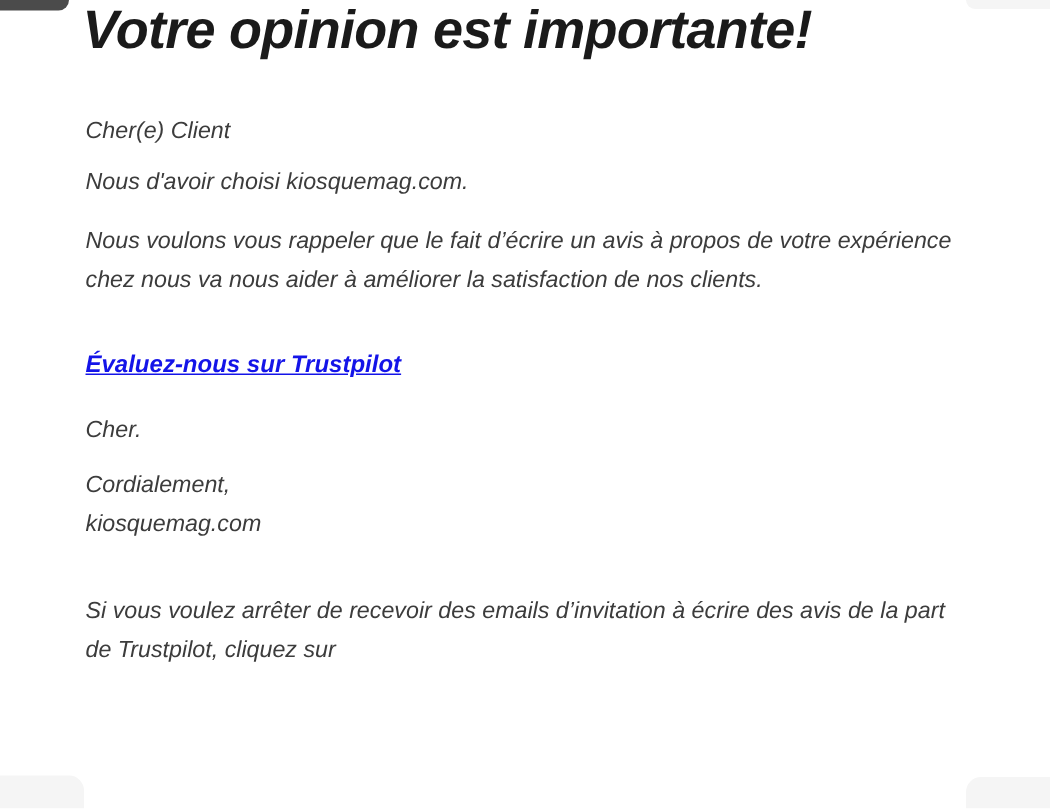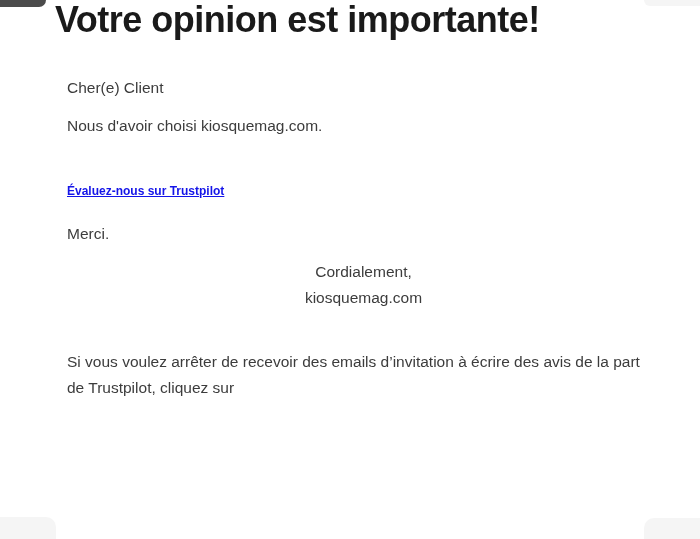--- a/index.html
+++ b/index.html
@@ -18,54 +18,55 @@
     background: var(--color-background);
     font-family: "Liberation Sans", "DejaVu Sans", sans-serif;
     position: relative;
     overflow: hidden;
   }
   .email-content {
     position: relative;
     padding: 0 28px 0 55px;
     width: 700px;
     height: 388px;
+    font-style: italic;
   }
   h1.email-title {
     margin: 0;
     font-size: 36px;
     line-height: 40px;
     font-weight: bold;
     letter-spacing: -0.5px;
     color: var(--color-heading);
     white-space: nowrap;
   }
   p {
-    margin: 12px;
+    margin: 2px;
     font-size: 15.5px;
     line-height: 26px;
     color: var(--color-body-text);
     white-space: pre-line;
   }
   p.greeting      { margin-top: 35px; }
   p.thanks        { margin-top: 8px; }
   p.reminder      { margin-top: 13px; }
   p.review-link-p { margin-top: 5px; }
   p.reviews-note  { margin-top: 15px; }
   p.thanks-short  { margin-top: 17px; }
-  p.signature     { margin-top: 11px; text-align: center; }
+  p.signature     { margin-top: 11px; }
   p.note          { margin-top: 9px; }
   p.unsubscribe   { margin-top: 6px; }
   a {
     color: var(--color-link);
     text-decoration: underline;
     cursor: pointer;
   }
   a.review-link {
     font-weight: bold;
-    font-size: 12px;
+    font-size: 16px;
   }
   .note-label {
     font-weight: bold;
     color: #222222;
   }
   
   .edge {
     position: absolute;
     background: var(--color-corner);
   }
@@ -95,27 +96,29 @@
 <body>
 
 <div class="email-content">
 
   <h1 class="email-title">Votre opinion est importante!</h1>
 
   <p class="greeting">Cher(e) Client</p>
 
   <p class="thanks">Nous d'avoir choisi kiosquemag.com.</p>
 
+  <p class="reminder">Nous voulons vous rappeler que le fait d’écrire un avis à propos de votre expérience
+chez nous va nous aider à améliorer la satisfaction de nos clients.</p>
 
   <p class="review-link-p">
     <a class="review-link">Évaluez-nous sur Trustpilot</a>
   </p>
 
 
-  <p class="thanks-short">Merci.</p>
+  <p class="thanks-short">Cher.</p>
 
   <p class="signature">Cordialement,
 kiosquemag.com</p>
 
 
   <p class="unsubscribe">
     <span>Si vous voulez arrêter de recevoir des emails d’invitation à écrire des avis de la part
 de Trustpilot, cliquez sur </span>
   </p>
 

